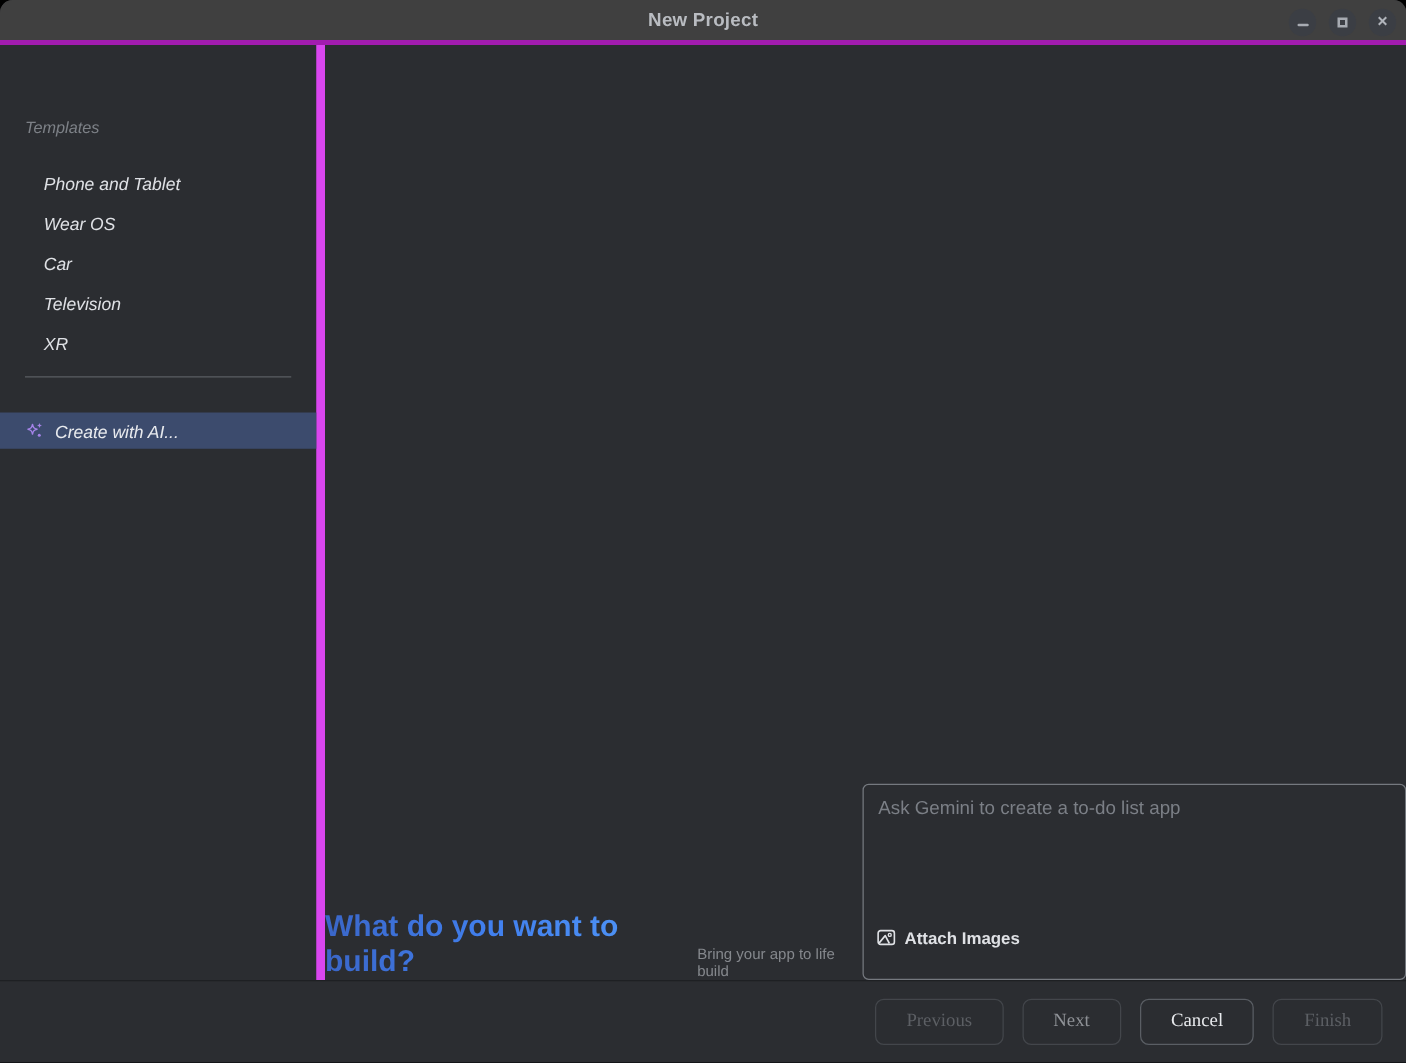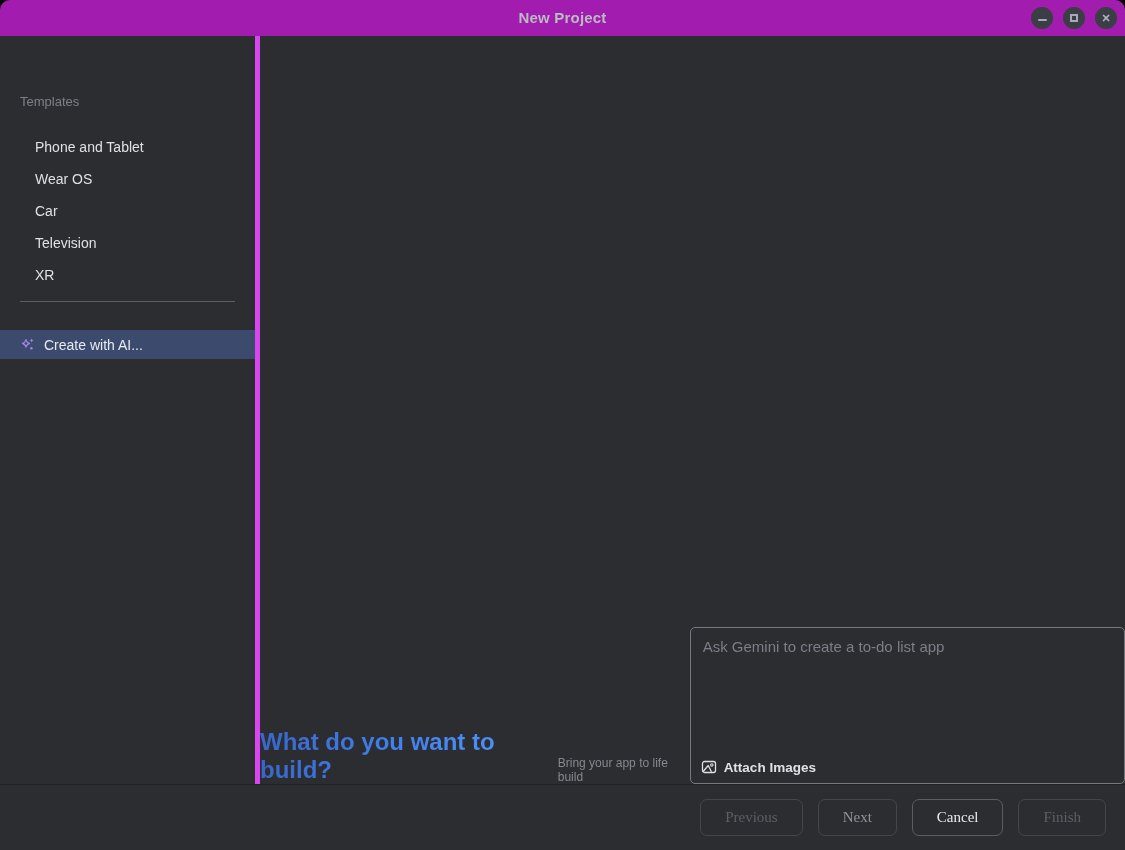--- a/index.html
+++ b/index.html
@@ -12,22 +12,22 @@
   .window {
     width: 1125px; height: 850px;
     border-radius: 10px 10px 0 0;
     overflow: hidden;
     background: #2b2d31;
     display: flex; flex-direction: column;
   }
   
   .titlebar {
     height: 36px; flex: 0 0 36px;
-    background: #a21caf;
-    border-bottom: 1px solid #a21caf;
+    background: #404040;
+    border-bottom: 4px solid #a21caf;
     position: relative;
     display: flex; align-items: center; justify-content: center;
   }
   .titlebar-title {
     font-size: 15px; font-weight: bold; color: #b9bcc1;
     letter-spacing: 0.2px;
   }
   .window-controls {
     position: absolute; right: 8px; top: 0; height: 36px;
     display: flex; align-items: center; gap: 10px;
@@ -39,21 +39,22 @@
     color: #a7abb2; padding: 0;
   }
   .wc-min-glyph { display: block; width: 9px; height: 2px; background: #a7abb2; border-radius: 1px; margin-top: 4px; }
   .wc-max-glyph { display: block; width: 8px; height: 8px; border: 2px solid #a7abb2; }
   .wc-close-glyph { font-size: 11px; font-weight: bold; line-height: 1; color: #b0b4bb; }
   
   .body-row { flex: 1 1 auto; display: flex; min-height: 0; }
   .sidebar {
     width: 260px; flex: 0 0 260px;
     background: #2b2d31;
-    border-right: 5px solid #d946ef;
+    border-right: 7px solid #d946ef;
+    font-style: italic;
   }
   .sidebar-header {
     margin-top: 57px; padding-left: 20px;
     font-size: 13px; color: #7d8187; height: 18px; line-height: 18px;
   }
   .tpl-list { list-style: none; margin-top: 20px; }
   .tpl-item {
     height: 32px; line-height: 32px; padding-left: 20px;
     font-size: 14px; color: #dfe1e5; cursor: pointer; margin-left: 15px;
   }
@@ -93,21 +94,21 @@
   }
   .prompt-input {
     width: 100%; height: 110px;
     background: transparent; border: none; outline: none; resize: none;
     padding: 10px 12px;
     font-family: Liberation Sans, sans-serif;
     font-size: 15px; color: #dfe1e5;
   }
   .prompt-input::placeholder { color: #7b7f86; }
   .attach-btn {
-    position: absolute; left: 10px; bottom: 8px;
+    position: absolute; left: 10px; bottom: 25px;
     display: flex; align-items: center; gap: 7px;
     background: transparent; border: none; cursor: pointer;
     font-family: "Liberation Sans", sans-serif;
     font-size: 13.5px; font-weight: bold; color: #dfe1e5;
     padding: 0;
   }
   .img-icon { width: 16px; height: 16px; }
   
   .footer {
     flex: 0 0 66px; height: 66px;

